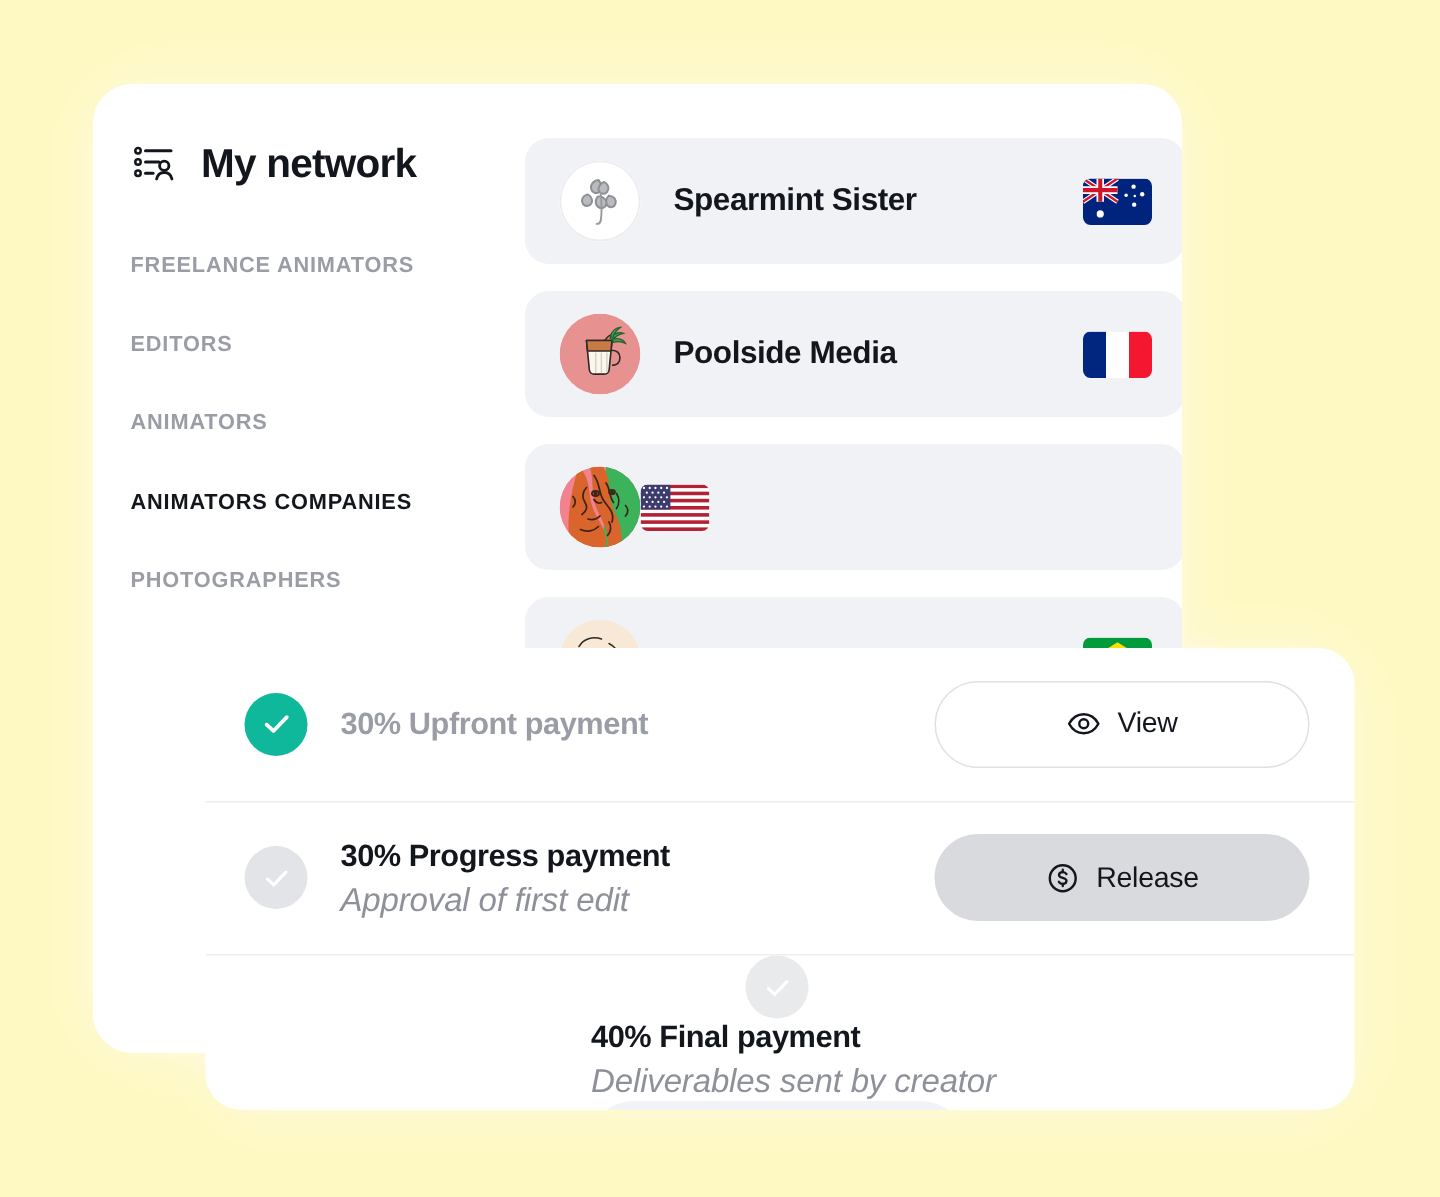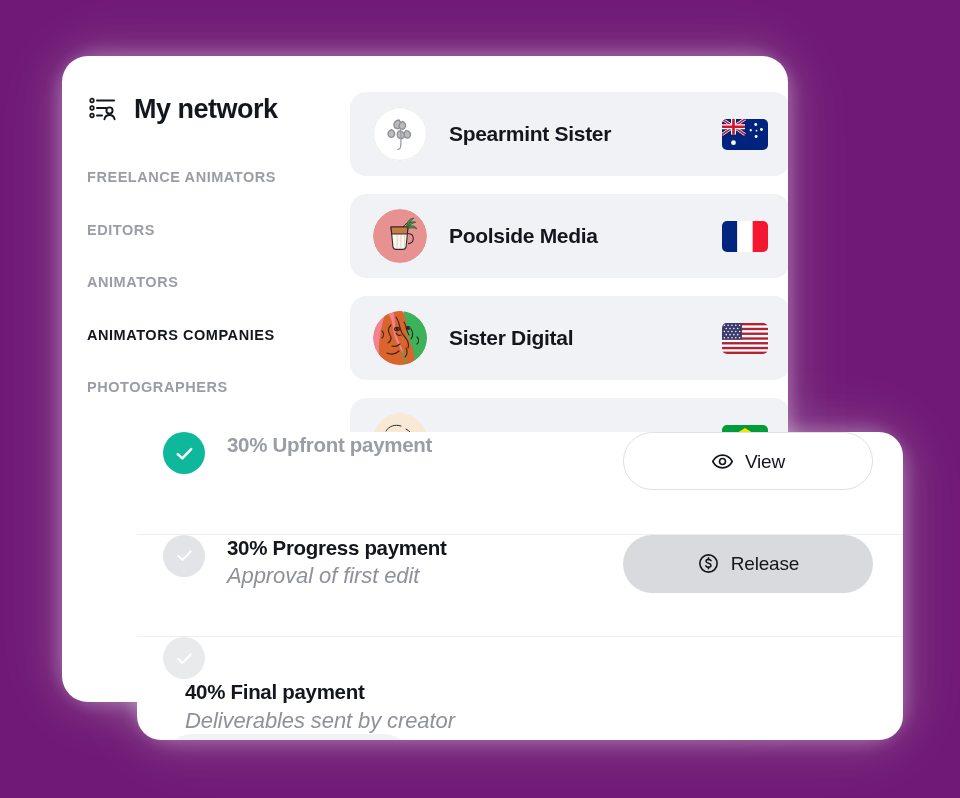--- a/index.html
+++ b/index.html
@@ -10,21 +10,21 @@
     height: 798px;
     background: #000000;
     font-family: "Liberation Sans", "DejaVu Sans", sans-serif;
     overflow: hidden;
   }
 
   #stage {
     position: relative;
     width: 960px;
     height: 798px;
-    background: #701a75;
+    background: #fef9c3;
   }
 
   
   .glow {
     position: absolute;
     border-radius: 40px;
     background: transparent;
     box-shadow:
       0 0 14px 5px rgba(255,255,255,0.22),
       0 0 34px 14px rgba(255,255,255,0.10),
@@ -154,20 +154,21 @@
     width: 766px;
     height: 308px;
     background: #ffffff;
     border-radius: 24px;
     overflow: hidden;
     z-index: 3;
   }
 
   .pay-row {
     display: flex;
+    align-items: center;
     height: 102.6px;
     padding: 0 30px 0 26px;
     border-bottom: 1px solid #eceef0;
   }
   .pay-row:last-child { border-bottom: none; flex-direction: column; }
 
   .check {
     width: 42px;
     height: 42px;
     border-radius: 50%;
@@ -376,21 +377,20 @@
                   <path d="M14 42c4 2 9 1 12-2"></path>
                   <path d="M33 37c2 3 1 7-1 9"></path>
                   <ellipse cx="24" cy="18" rx="2.4" ry="1.7"></ellipse>
                   <ellipse cx="35" cy="17" rx="2" ry="1.5"></ellipse>
                   <circle cx="24" cy="18" r="0.8" fill="#3b2418"></circle>
                   <circle cx="35" cy="17" r="0.7" fill="#3b2418"></circle>
                 </g>
               </g>
             </svg>
           </div>
-          <div class="contact-name">Sister Digital</div>
           <div class="flag">
             <svg viewBox="0 0 60 40" preserveAspectRatio="none">
               <rect width="60" height="40" fill="#ffffff"></rect>
               <g fill="#b22234">
                 <rect y="0" width="60" height="3.08"></rect>
                 <rect y="6.15" width="60" height="3.08"></rect>
                 <rect y="12.3" width="60" height="3.08"></rect>
                 <rect y="18.5" width="60" height="3.08"></rect>
                 <rect y="24.6" width="60" height="3.08"></rect>
                 <rect y="30.8" width="60" height="3.08"></rect>

